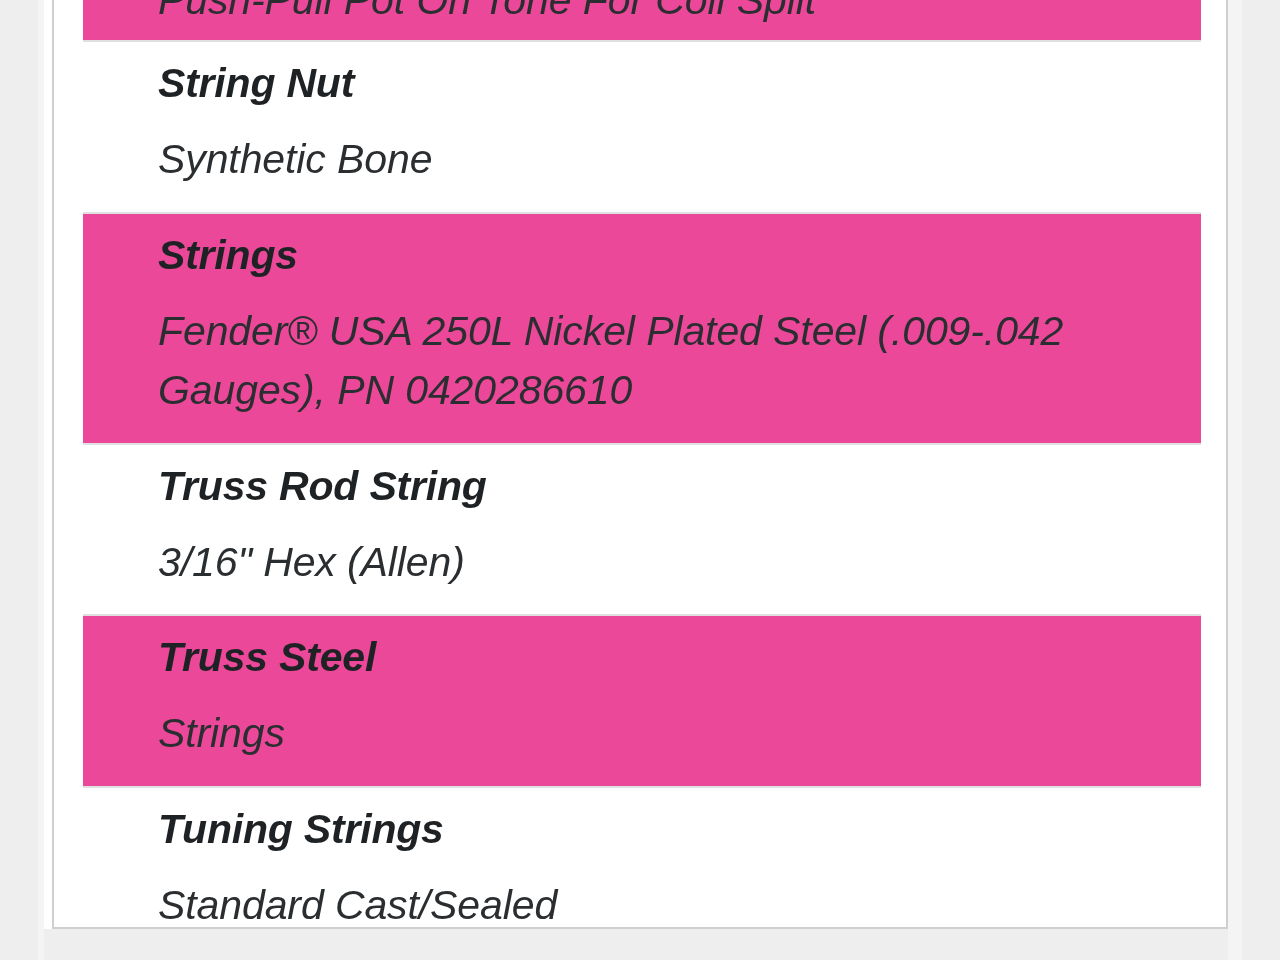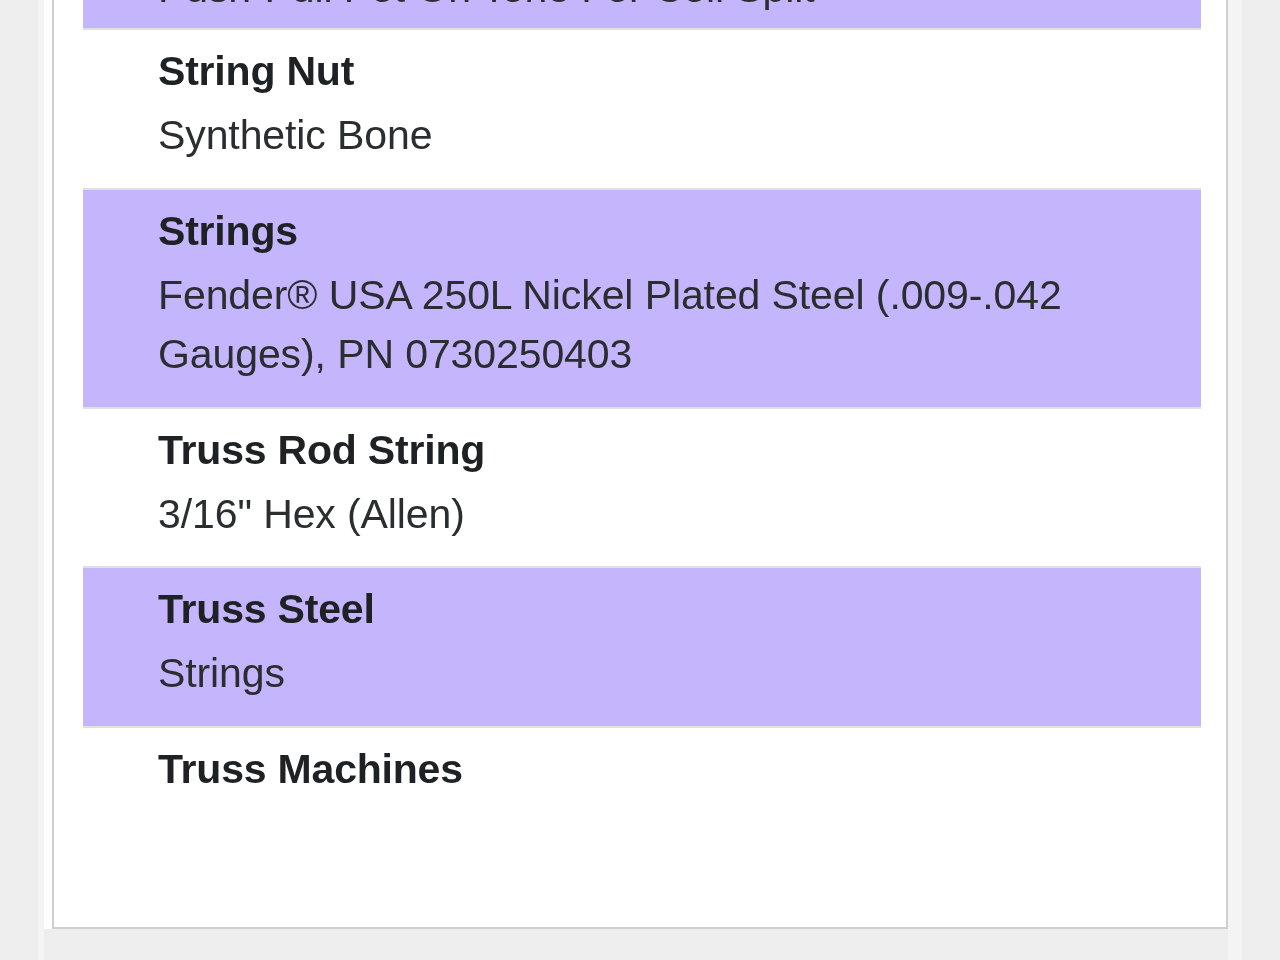--- a/index.html
+++ b/index.html
@@ -14,20 +14,21 @@
     background: #eeeeee;
     font-family: "Liberation Sans", "DejaVu Sans", sans-serif;
     -webkit-font-smoothing: antialiased;
   }
 
   
   #page-viewport {
     position: absolute;
     inset: 0;
     background: #eeeeee;
+    font-style: italic;
   }
 
   
   #document-page {
     position: absolute;
     left: 44px;
     top: -40px;
     width: 1184px;
     height: 992px;
     background: #ffffff;
@@ -56,21 +57,21 @@
     width: 1118px;
   }
 
   .spec-row {
     position: relative;
     box-sizing: border-box;
     padding: 0;
     background: #ffffff;
   }
   .spec-row.striped {
-    background: #c4b5fd;
+    background: #ec4899;
   }
   .spec-row + .spec-row {
     border-top: 2px solid #e0e0e0;
   }
 
   .spec-inner {
     padding: 14px 0 22px 75px;
   }
 
   .spec-label {
@@ -81,21 +82,21 @@
     letter-spacing: -0.2px;
     white-space: pre-wrap;
   }
 
   .spec-value {
     font-size: 41px;
     font-weight: 400;
     line-height: 1.45;
     color: #2b2e30;
     letter-spacing: -0.1px;
-    margin-top: 8px;
+    margin-top: 20px;
     white-space: pre-wrap;
   }
 
   
   .spec-row.clipped .spec-inner {
     padding-top: 14px;
     padding-bottom: 10px;
   }
 
   
@@ -151,38 +152,39 @@
           </div>
           <div class="spec-row">
             <div class="spec-inner">
               <div class="spec-label">String Nut</div>
               <div class="spec-value">Synthetic Bone</div>
             </div>
           </div>
           <div class="spec-row striped">
             <div class="spec-inner">
               <div class="spec-label">Strings</div>
-              <div class="spec-value">Fender® USA 250L Nickel Plated Steel (.009-.042 Gauges), PN 0730250403</div>
+              <div class="spec-value">Fender® USA 250L Nickel Plated Steel (.009-.042 Gauges), PN 0420286610</div>
             </div>
           </div>
           <div class="spec-row">
             <div class="spec-inner">
               <div class="spec-label">Truss Rod String</div>
               <div class="spec-value">3/16" Hex (Allen)</div>
             </div>
           </div>
           <div class="spec-row striped">
             <div class="spec-inner">
               <div class="spec-label">Truss Steel</div>
               <div class="spec-value">Strings</div>
             </div>
           </div>
           <div class="spec-row">
             <div class="spec-inner">
-              <div class="spec-label">Truss Machines</div>
+              <div class="spec-label">Tuning Strings</div>
+              <div class="spec-value">Standard Cast/Sealed</div>
             </div>
           </div>
         </div>
     </div>
   </div>
 
   <div id="right-gutter-strip"></div>
   <div id="right-gutter"></div>
 
 </div>

